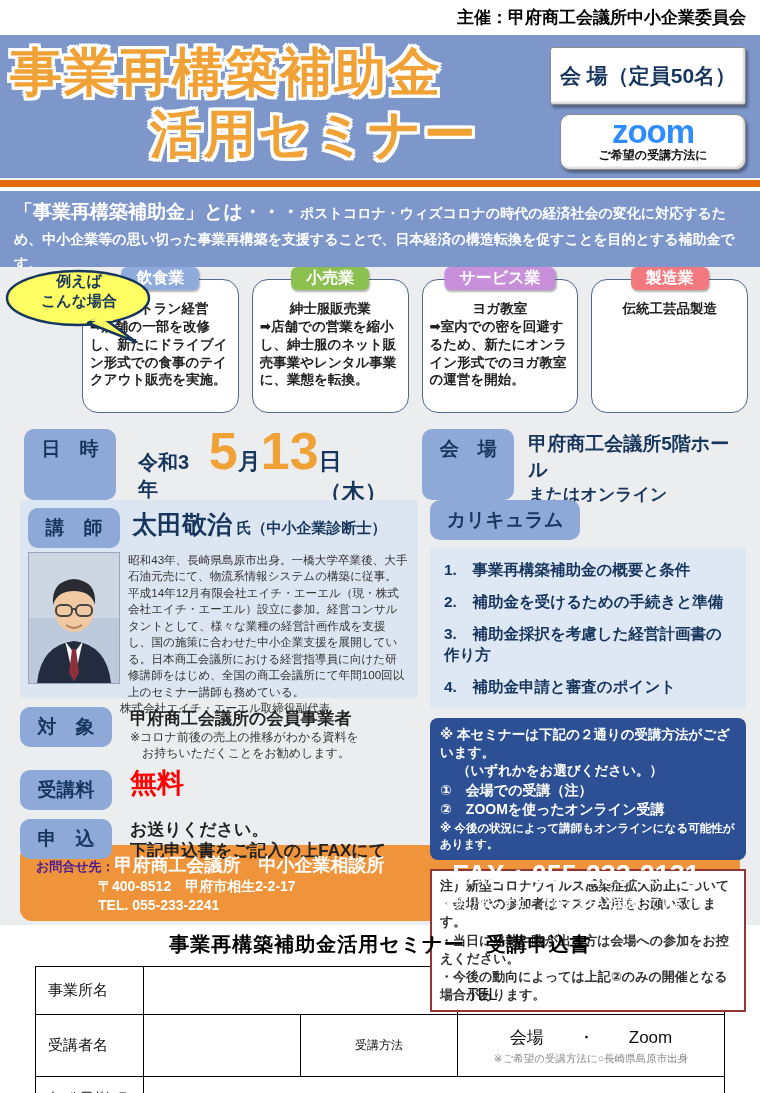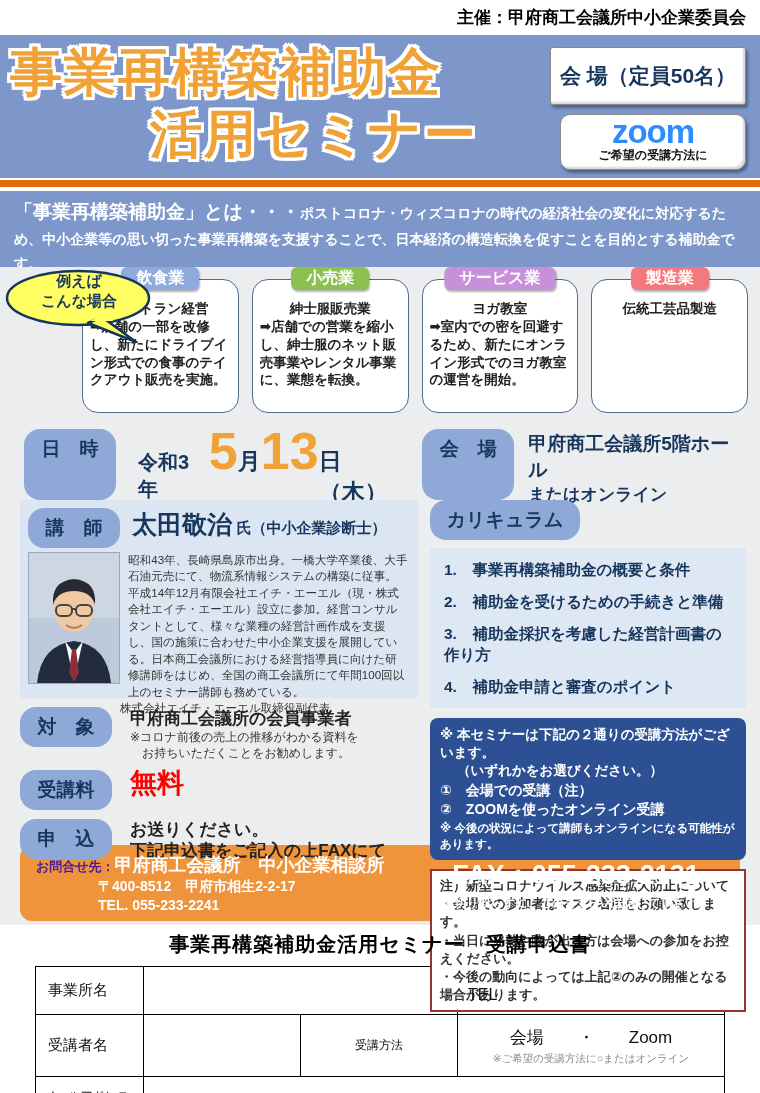--- a/index.html
+++ b/index.html
@@ -39,21 +39,21 @@
   .bubble { position:absolute; left:4px; top:2px; width:152px; height:74px; z-index:2; }
   .bubble svg { position:absolute; left:0; top:0; }
   .bubble .bubble-text { position:absolute; left:0; top:2px; width:150px; text-align:center; font-size:15px; font-weight:bold; color:#17365D; white-space:pre-line; line-height:1.3; }
   .cases { display:grid; grid-template-columns:repeat(4,1fr); gap:13px; }
   .case-box { background:#fff; border:1.5px solid #54698e; border-radius:16px; position:relative; padding:18px 7px 6px 7px; min-height:134px; }
   .case-pill { position:absolute; top:-13px; left:50%; transform:translateX(-50%); color:#fff; font-weight:bold; font-size:16px; padding:1px 15px; border-radius:6px; white-space:nowrap; box-shadow:1px 2px 2px rgba(0,0,0,.3); }
   .case-title { text-align:center; font-size:13.5px; font-weight:600; color:#222; margin-top:2px; }
   .case-body { font-size:13.5px; font-weight:600; color:#222; line-height:1.32; }
 
   
-  .badge { display:inline-block; background:#8EA9D8; color:#17365D; font-weight:bold; font-size:19px; width:92px; text-align:center; padding:7px 0; border-radius:16px; flex:none; }
+  .badge { display:inline-block; background:#8EA9D8; color:#17365D; font-weight:bold; font-size:19px; width:92px; text-align:center; padding:7px 0; border-radius:10px; flex:none; }
   .badge--wide { width:150px; }
 
   
   .row-when { height:75px; background:#ECEDEE; display:flex; padding:4px 16px 0 24px; }
   .when-left { display:flex; width:392px; }
   .date-block { margin-left:22px; }
   .date-line { display:flex; align-items:baseline; }
   .date-era { font-size:20px; font-weight:bold; color:#17365D; }
   .date-big { font-size:52px; font-weight:bold; color:#F0A236; line-height:.85; }
   .date-unit { font-size:23px; font-weight:bold; color:#17365D; }
@@ -326,21 +326,21 @@
         <td class="c1 cell-label">事業所名</td>
         <td class="c2" colspan="2"></td>
         <td class="c4 cell-tel">TEL</td>
       </tr>
       <tr class="r2">
         <td class="c1 cell-label">受講者名</td>
         <td class="c2"></td>
         <td class="c3 cell-method-label">受講方法</td>
         <td class="c4 cell-method">
           <div class="method-options">会場　　・　　Zoom</div>
-          <div class="method-note">※ご希望の受講方法に○またはオンライン</div>
+          <div class="method-note">※ご希望の受講方法に○長崎県島原市出身</div>
         </td>
       </tr>
       <tr class="r3">
         <td class="c1 cell-label-sm">メールアドレス</td>
         <td colspan="3"></td>
       </tr>
     </tbody>
       </table>
 
   </div>

